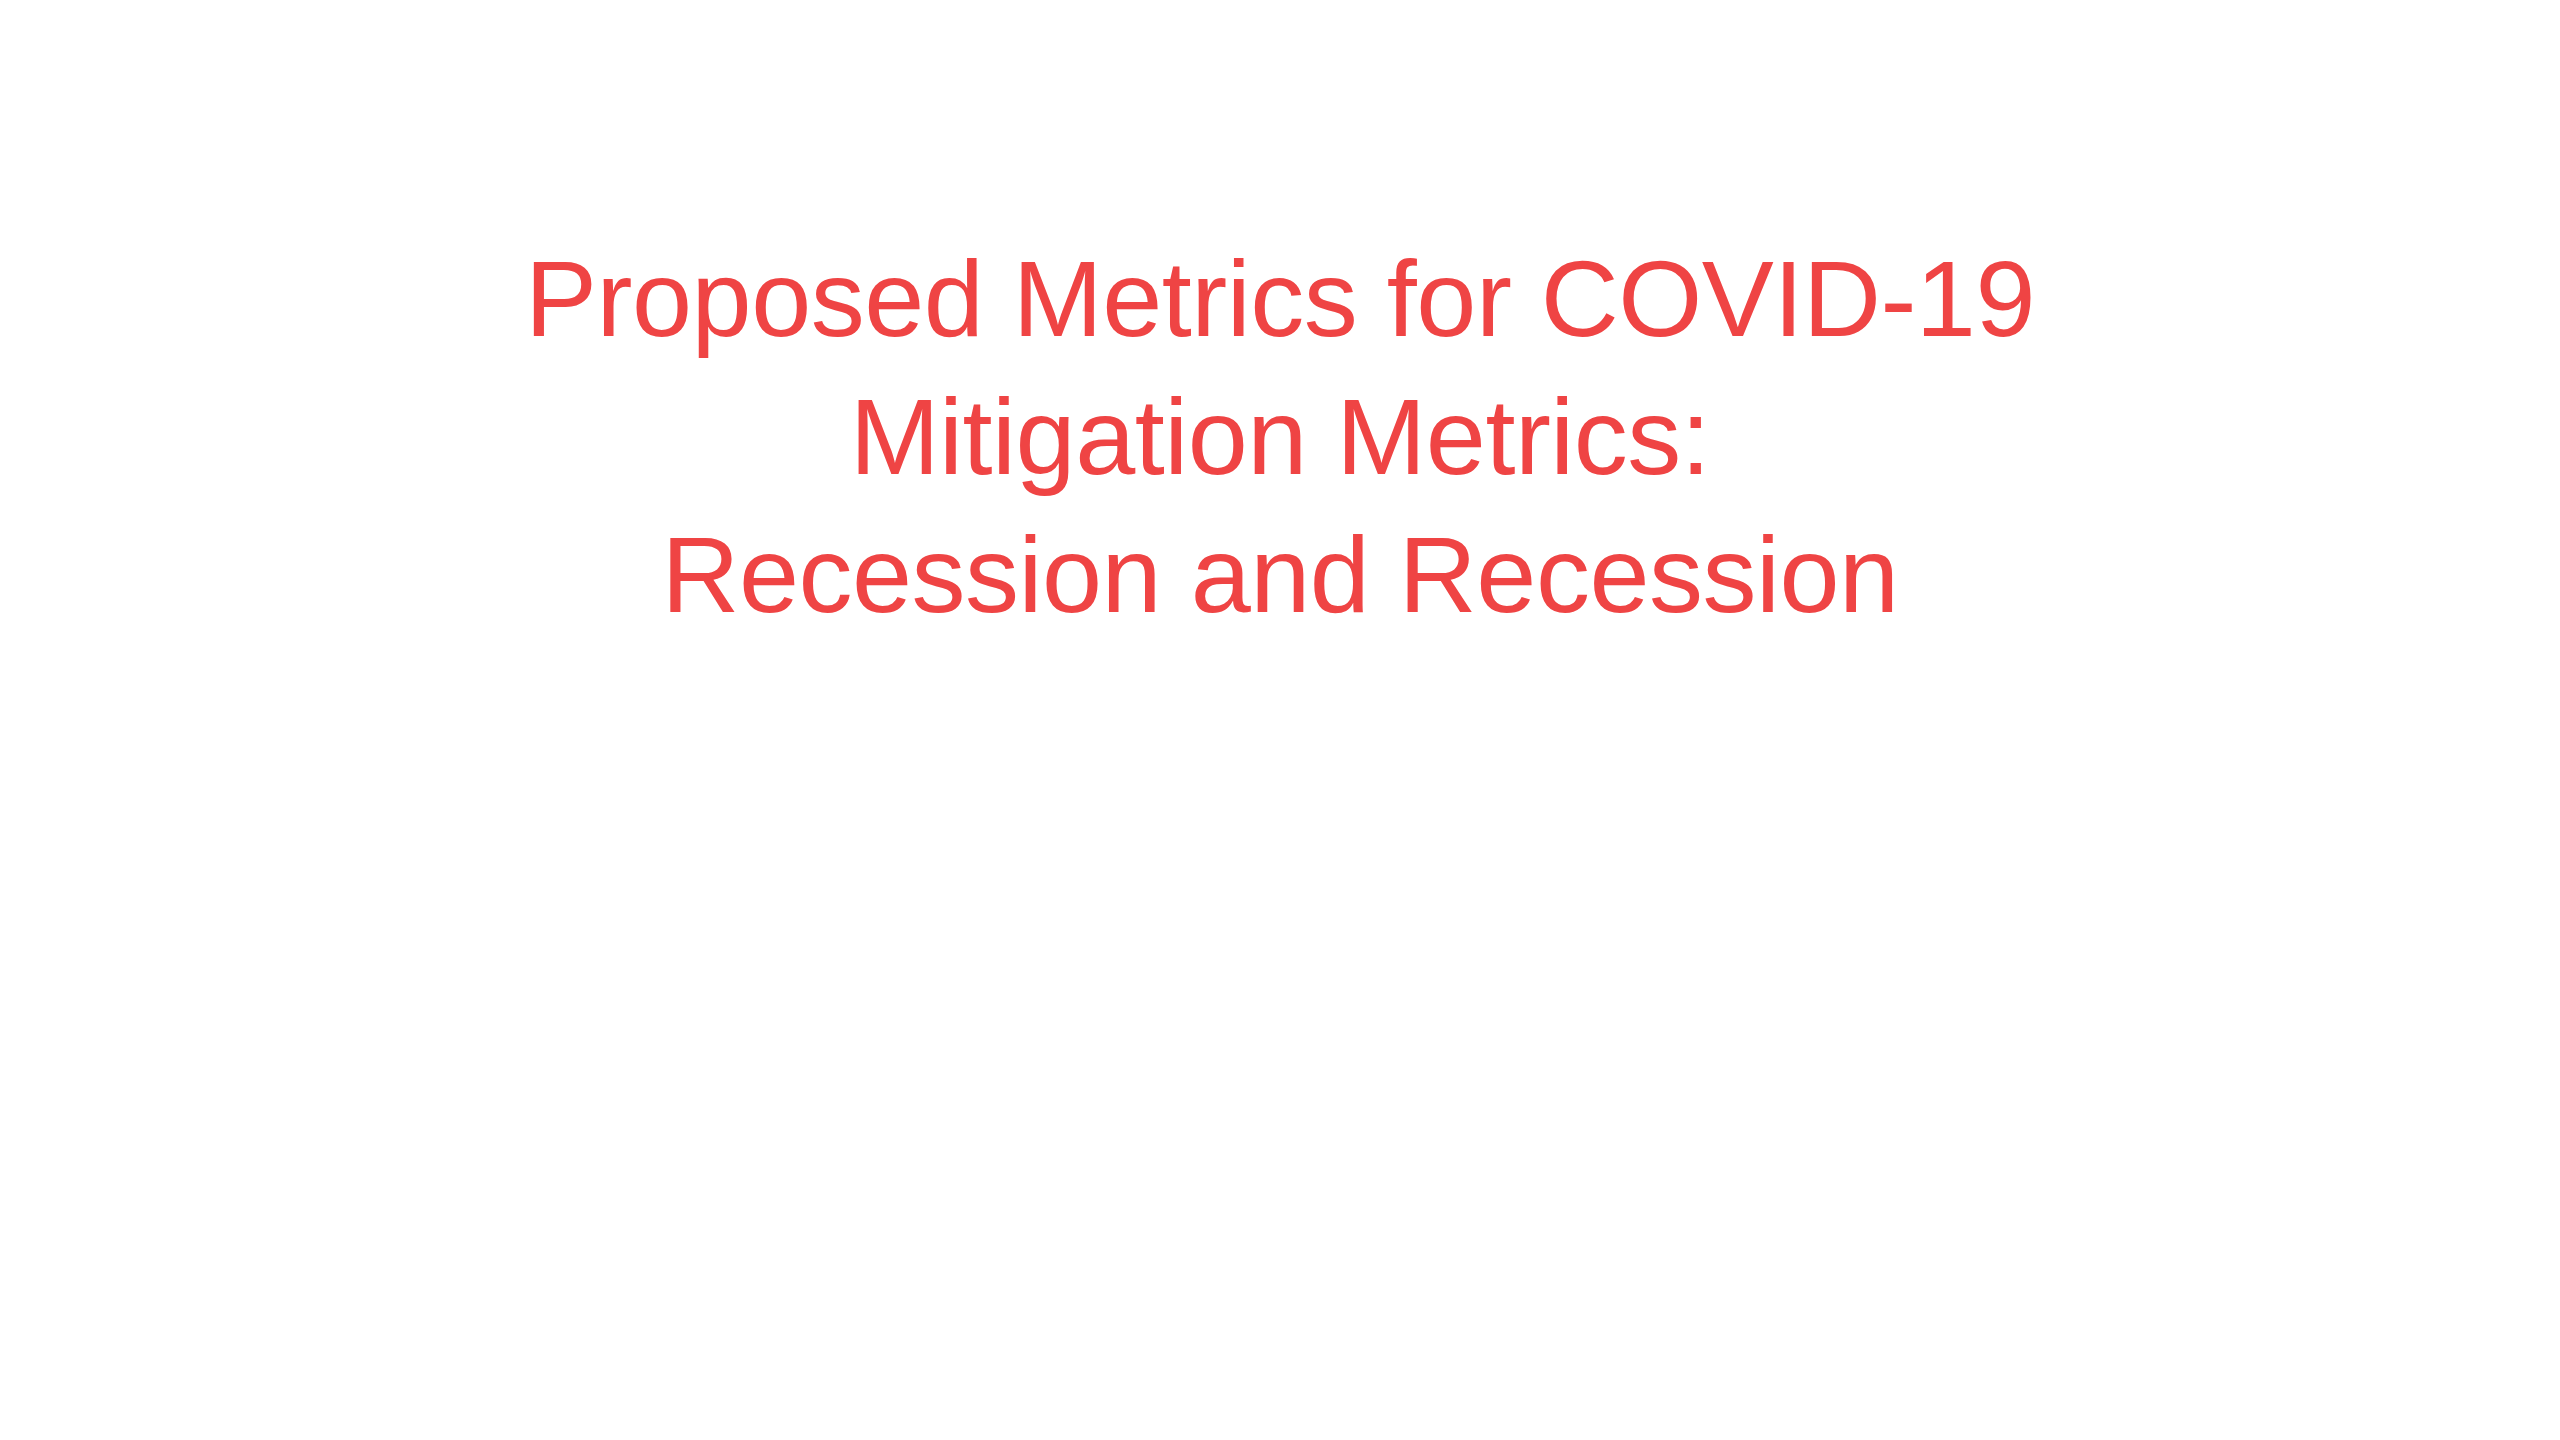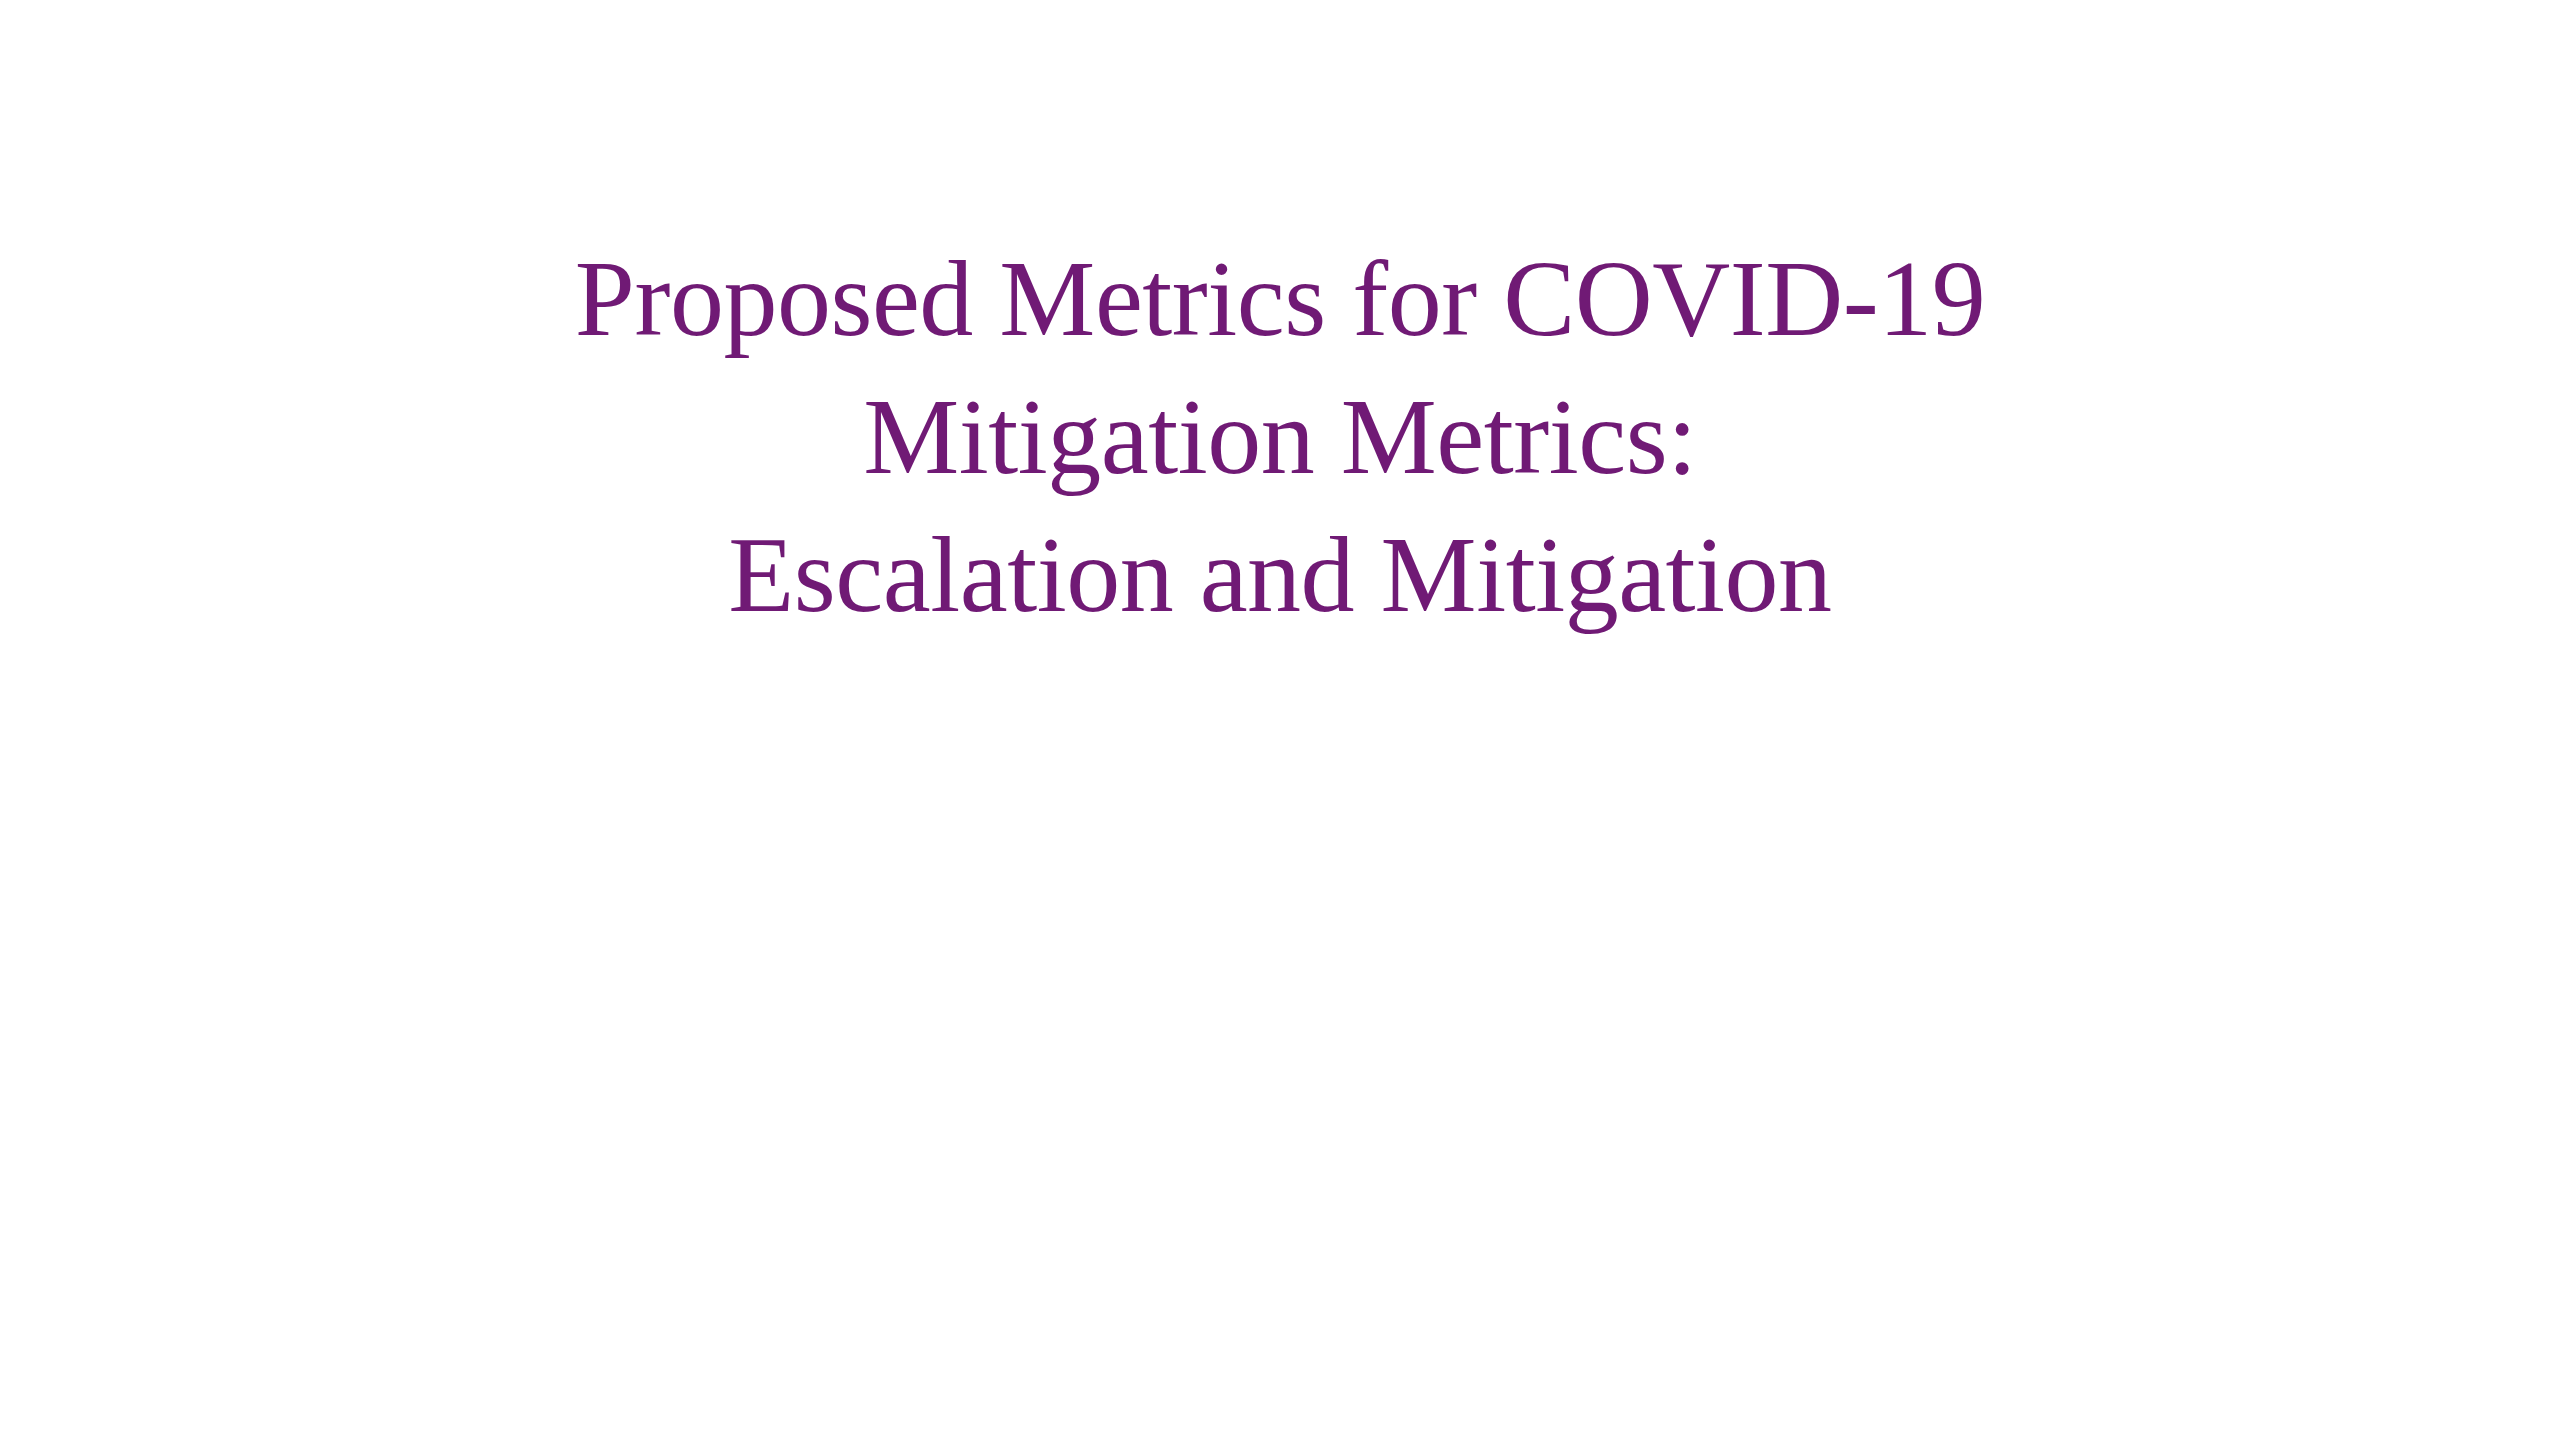--- a/index.html
+++ b/index.html
@@ -21,31 +21,31 @@
     box-sizing: border-box;
   }
   .title-block {
     position: absolute;
     left: 320px;
     top: 230px;
     width: 1920px;
     text-align: center;
   }
   .title-line {
-    font-family: Liberation Serif, serif;
+    font-family: Liberation Sans, sans-serif;
     font-weight: 400;
     font-size: 108px;
     line-height: 1.28;
-    color: #701a75;
+    color: #ef4444;
     letter-spacing: -0.5px;
     white-space: pre;
   }
 </style>
 </head>
 <body>
 
 <div class="slide">
   <div class="title-block">
     <div class="title-line">Proposed Metrics for COVID-19</div>
     <div class="title-line">Mitigation Metrics:</div>
-    <div class="title-line">Escalation and Mitigation</div>
+    <div class="title-line">Recession and Recession</div>
   </div>
 </div>
 
 </body></html>

